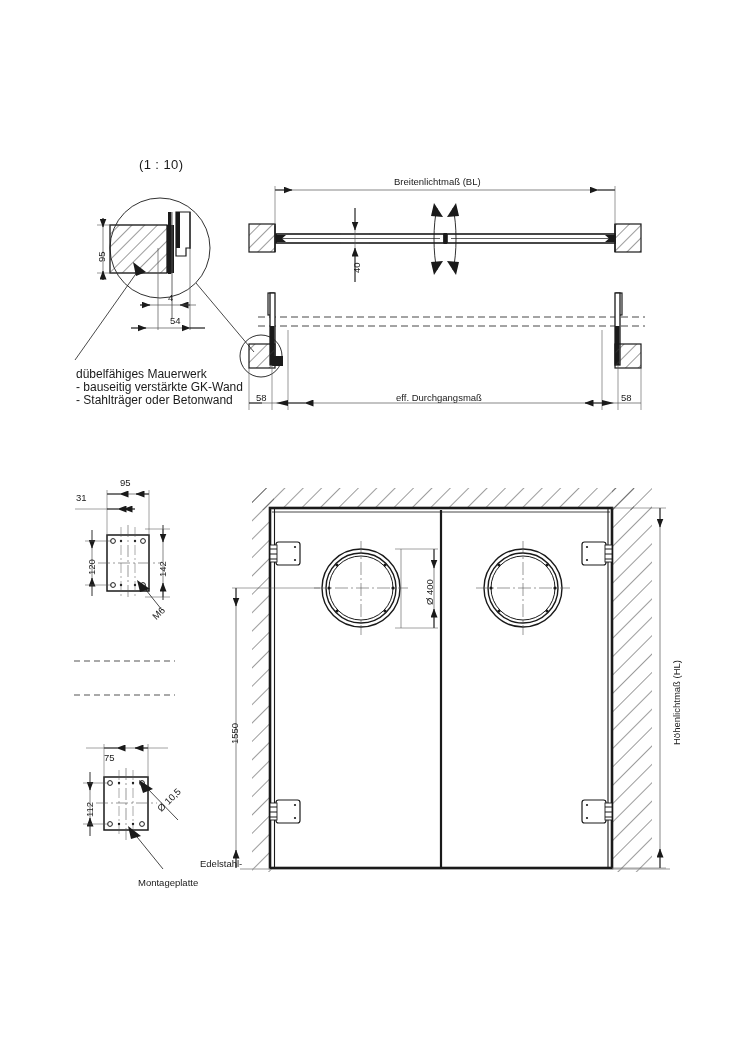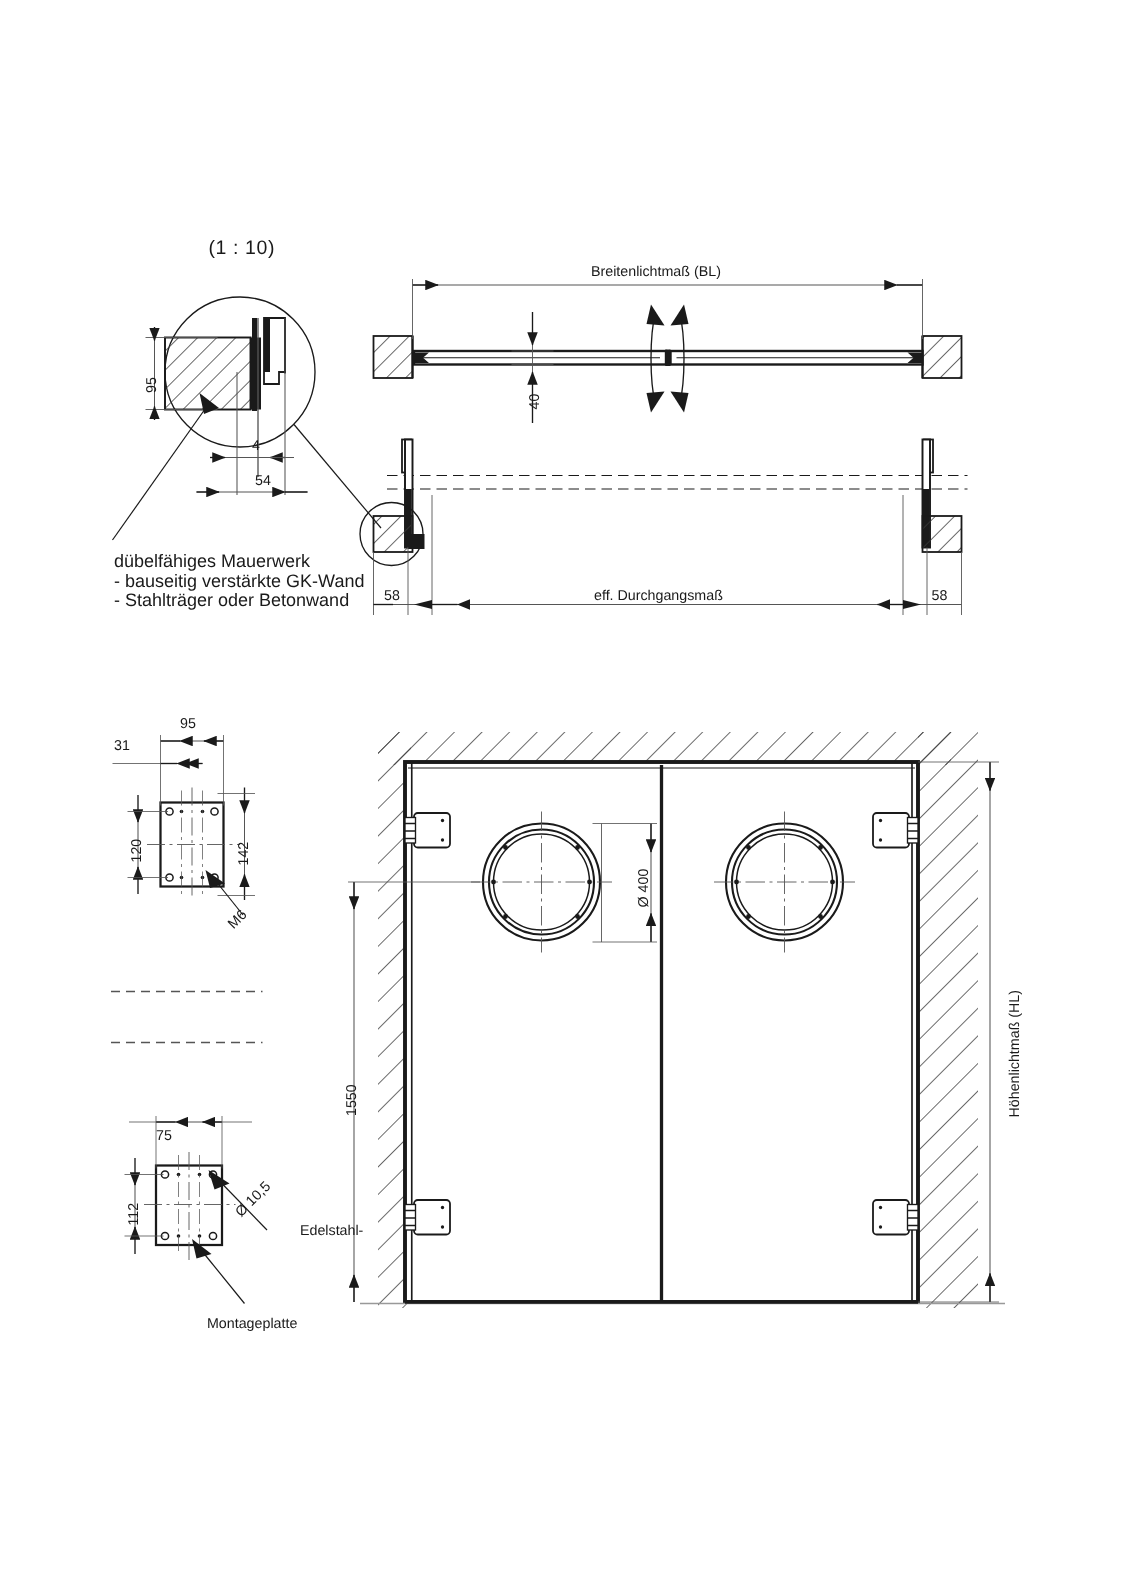--- a/index.html
+++ b/index.html
@@ -374,20 +374,20 @@
 
   <div class="txt" style="left:120px;top:477px;">95</div>
   <div class="txt" style="left:76px;top:492px;">31</div>
   <div class="txt rot90" style="left:86px;top:575px;">120</div>
   <div class="txt rot90" style="left:157px;top:577px;">142</div>
   <div class="txt rot45" style="left:150px;top:614px;">M6</div>
 
   <div class="txt" style="left:104px;top:731px;margin-top:21px;">75</div>
   <div class="txt rot90" style="left:84px;top:817px;">112</div>
   <div class="txt rot45" style="left:155px;top:806px;">Ø 10,5</div>
-  <div class="txt" style="left:152px;top:815px;padding-left:48px;">Edelstahl-</div>
+  <div class="txt" style="left:152px;top:858px;padding-left:48px;">Edelstahl-</div>
   <div class="txt" style="left:138px;top:877px;">Montageplatte</div>
 
   <div class="txt rot90" style="left:424px;top:605px;">Ø 400</div>
   <div class="txt rot90" style="left:229px;top:744px;">1550</div>
   <div class="txt rot90" style="left:671px;top:745px;">Höhenlichtmaß (HL)</div>
 
 </div>
 
 </body></html>

